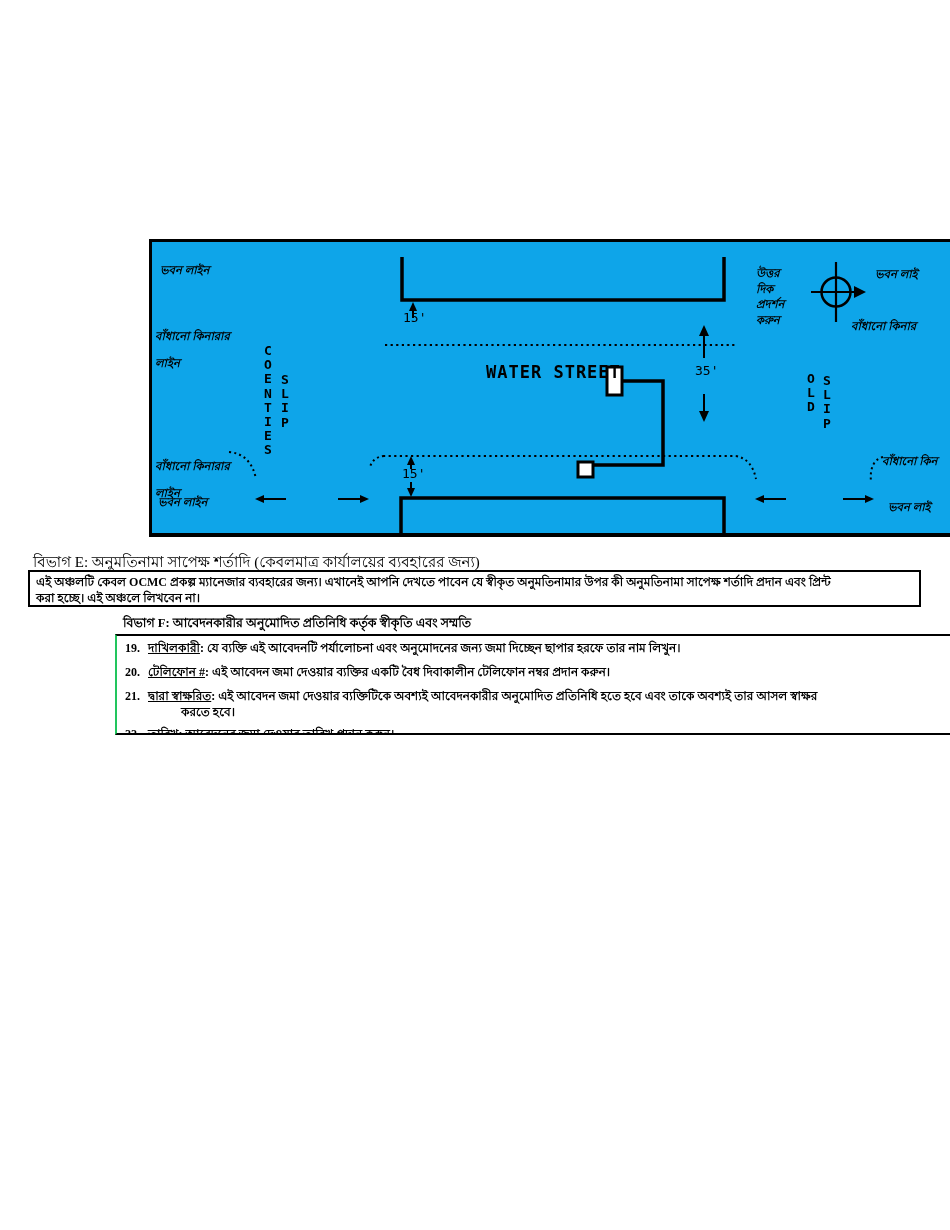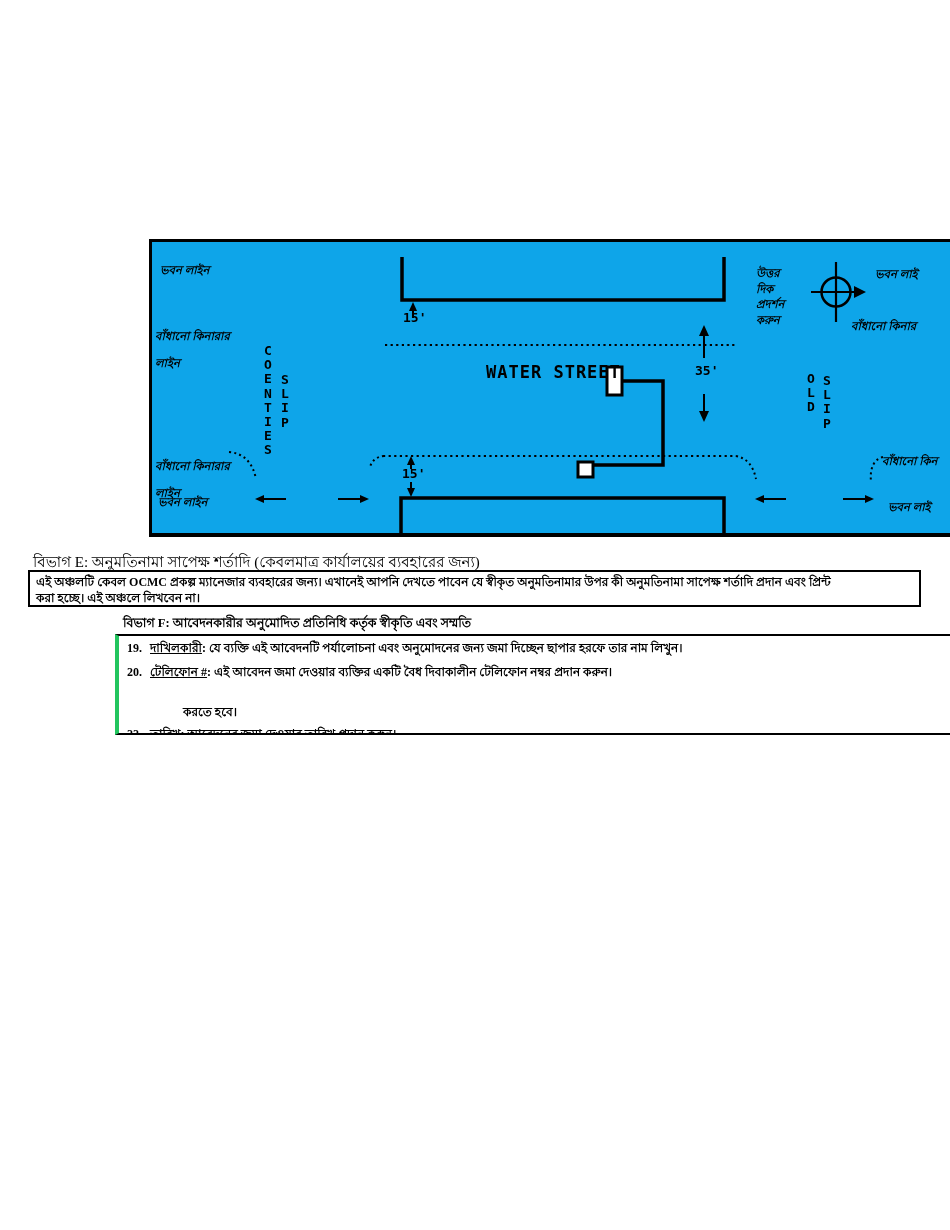--- a/index.html
+++ b/index.html
@@ -14,32 +14,32 @@
     position:absolute;left:149px;top:239px;width:801px;height:298px;
     border-top:3px solid #000;border-left:3px solid #000;border-bottom:4px solid #000;
     box-sizing:border-box;background:#0ea5e9;
   }
   #diagram svg{position:absolute;left:0;top:0;}
   .bn{font-family:"Liberation Serif","DejaVu Sans",serif;font-weight:bold;font-style:italic;
       font-size:11.5px;line-height:13.5px;white-space:pre-line;}
   .mono{font-family:"DejaVu Sans Mono","Liberation Mono",monospace;font-weight:bold;font-size:17px;}
   .vcol{font-family:"DejaVu Sans Mono","Liberation Mono",monospace;font-weight:bold;font-size:13px;
         line-height:14.2px;white-space:pre-line;text-align:center;}
-  .meas{font-family:"DejaVu Sans Mono","Liberation Mono",monospace;font-weight:bold;font-size:13px;}
+  .meas{font-family:"DejaVu Sans Mono","Liberation Mono",monospace;font-weight:normal;font-size:13px;}
   
   .secE-heading{left:33px;top:550px;font-size:15px;white-space:nowrap;}
   #secE-box{
     left:28px;top:570px;width:893px;height:37px;box-sizing:border-box;
     border:2px solid #000;padding:2px 6px 0 6px;overflow:hidden;
   }
   #secE-box div{font-weight:bold;font-size:12px;line-height:16px;white-space:nowrap;}
   .secF-heading{left:123px;top:614px;font-size:12.5px;font-weight:bold;white-space:nowrap;}
   #secF-box{
     left:115px;top:634px;width:835px;height:101px;box-sizing:border-box;
-    border-left:4px solid #22c55e;border-top:2px solid #000;border-bottom:2px solid #000;
+    border-left:2px solid #22c55e;border-top:2px solid #000;border-bottom:2px solid #000;
     overflow:hidden;background:#fff;
   }
   .f-row{position:absolute;left:0;font-size:12px;font-weight:bold;line-height:16px;white-space:nowrap;}
   .f-num{display:inline-block;width:23px;padding-left:8px;}
   .f-label{text-decoration:underline;}
   .f-line2{position:absolute;left:31px;font-size:12px;font-weight:bold;line-height:16px;white-space:nowrap;}
 </style>
 </head>
 <body>
 
@@ -148,17 +148,20 @@
 
 <div class="abs secF-heading">বিভাগ F: আবেদনকারীর অনুমোদিত প্রতিনিধি কর্তৃক স্বীকৃতি এবং সম্মতি</div>
 
 <div class="abs" id="secF-box">
   <div class="f-row" style="top:4px;">
     <span class="f-num">19.</span><span class="f-label">দাখিলকারী</span><span>: যে ব্যক্তি এই আবেদনটি পর্যালোচনা এবং অনুমোদনের জন্য জমা দিচ্ছেন ছাপার হরফে তার নাম লিখুন।</span>
   </div>
   <div class="f-row" style="top:28px;">
     <span class="f-num">20.</span><span class="f-label">টেলিফোন #</span><span>: এই আবেদন জমা দেওয়ার ব্যক্তির একটি বৈধ দিবাকালীন টেলিফোন নম্বর প্রদান করুন।</span>
   </div>
+  <div class="f-row" style="top:52px;">
+    <span class="f-num">21.</span><span class="f-label">দ্বারা স্বাক্ষরিত</span><span>: এই আবেদন জমা দেওয়ার ব্যক্তিটিকে অবশ্যই আবেদনকারীর অনুমোদিত প্রতিনিধি হতে হবে এবং তাকে অবশ্যই তার আসল স্বাক্ষর</span>
+  </div>
   <div class="f-line2" style="top:68px;margin-left:33px;">করতে হবে।</div>
   <div class="f-row" style="top:90px;">
     <span class="f-num">22.</span><span class="f-label">তারিখ</span><span>: আবেদনের জমা দেওয়ার তারিখ প্রদান করুন।</span>
   </div>
 </div>
 
 </body></html>

